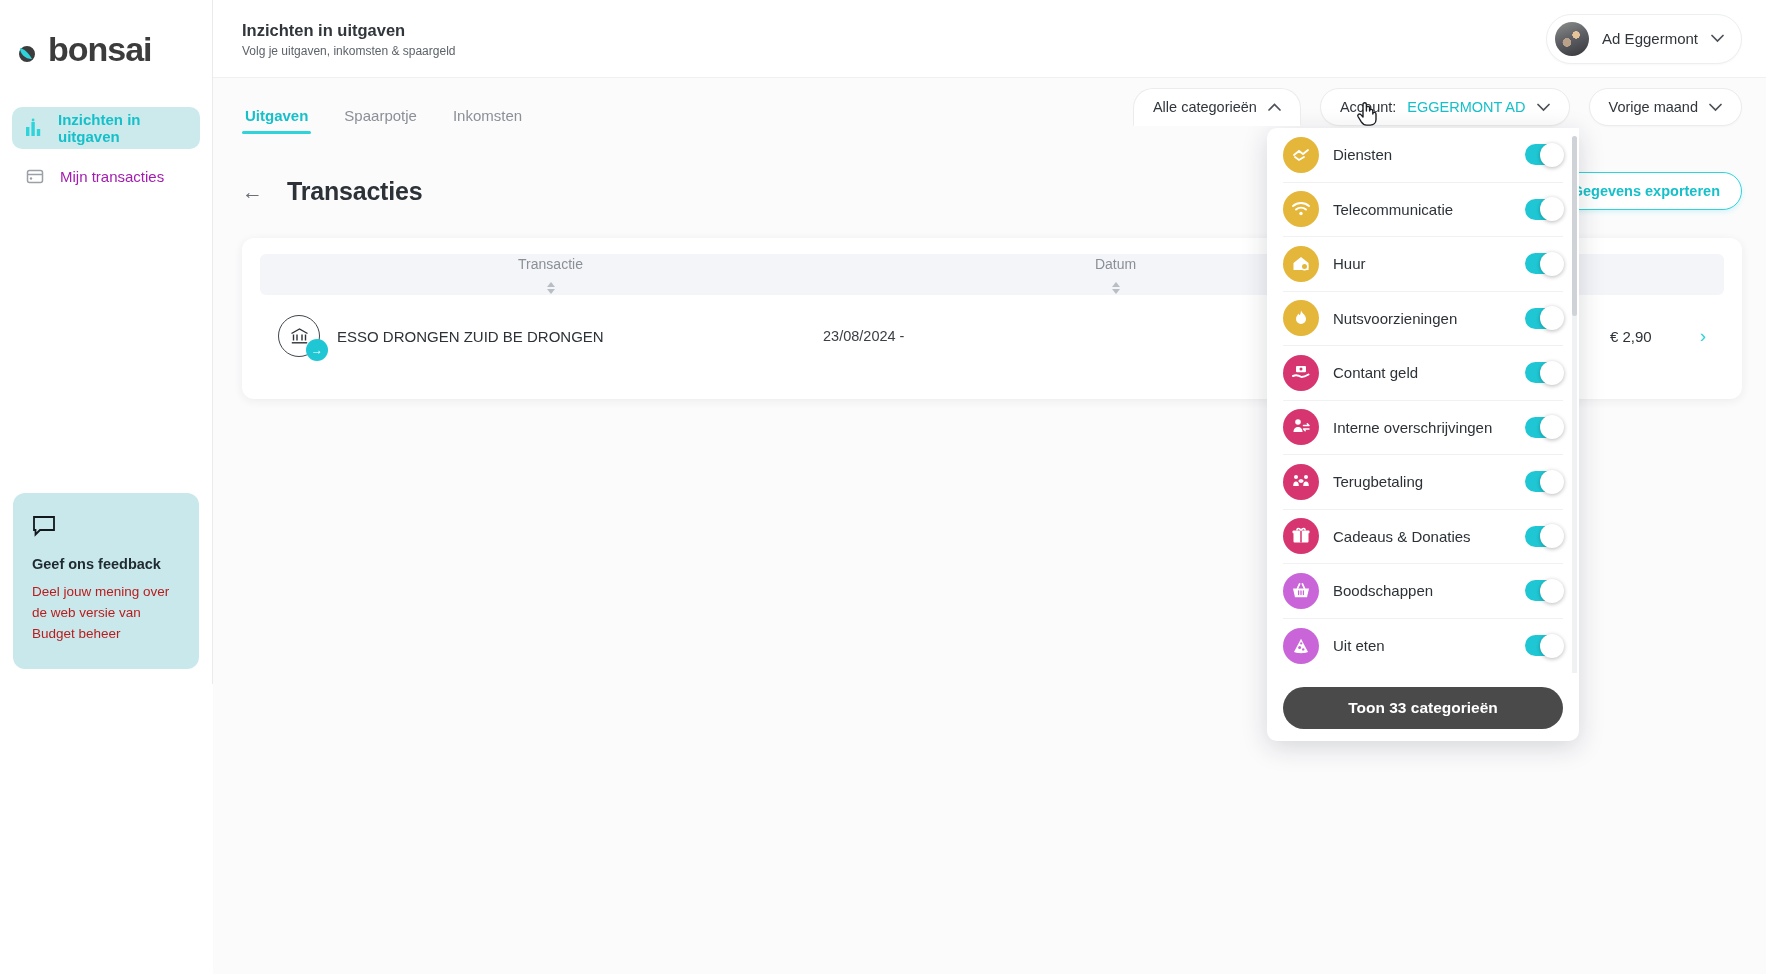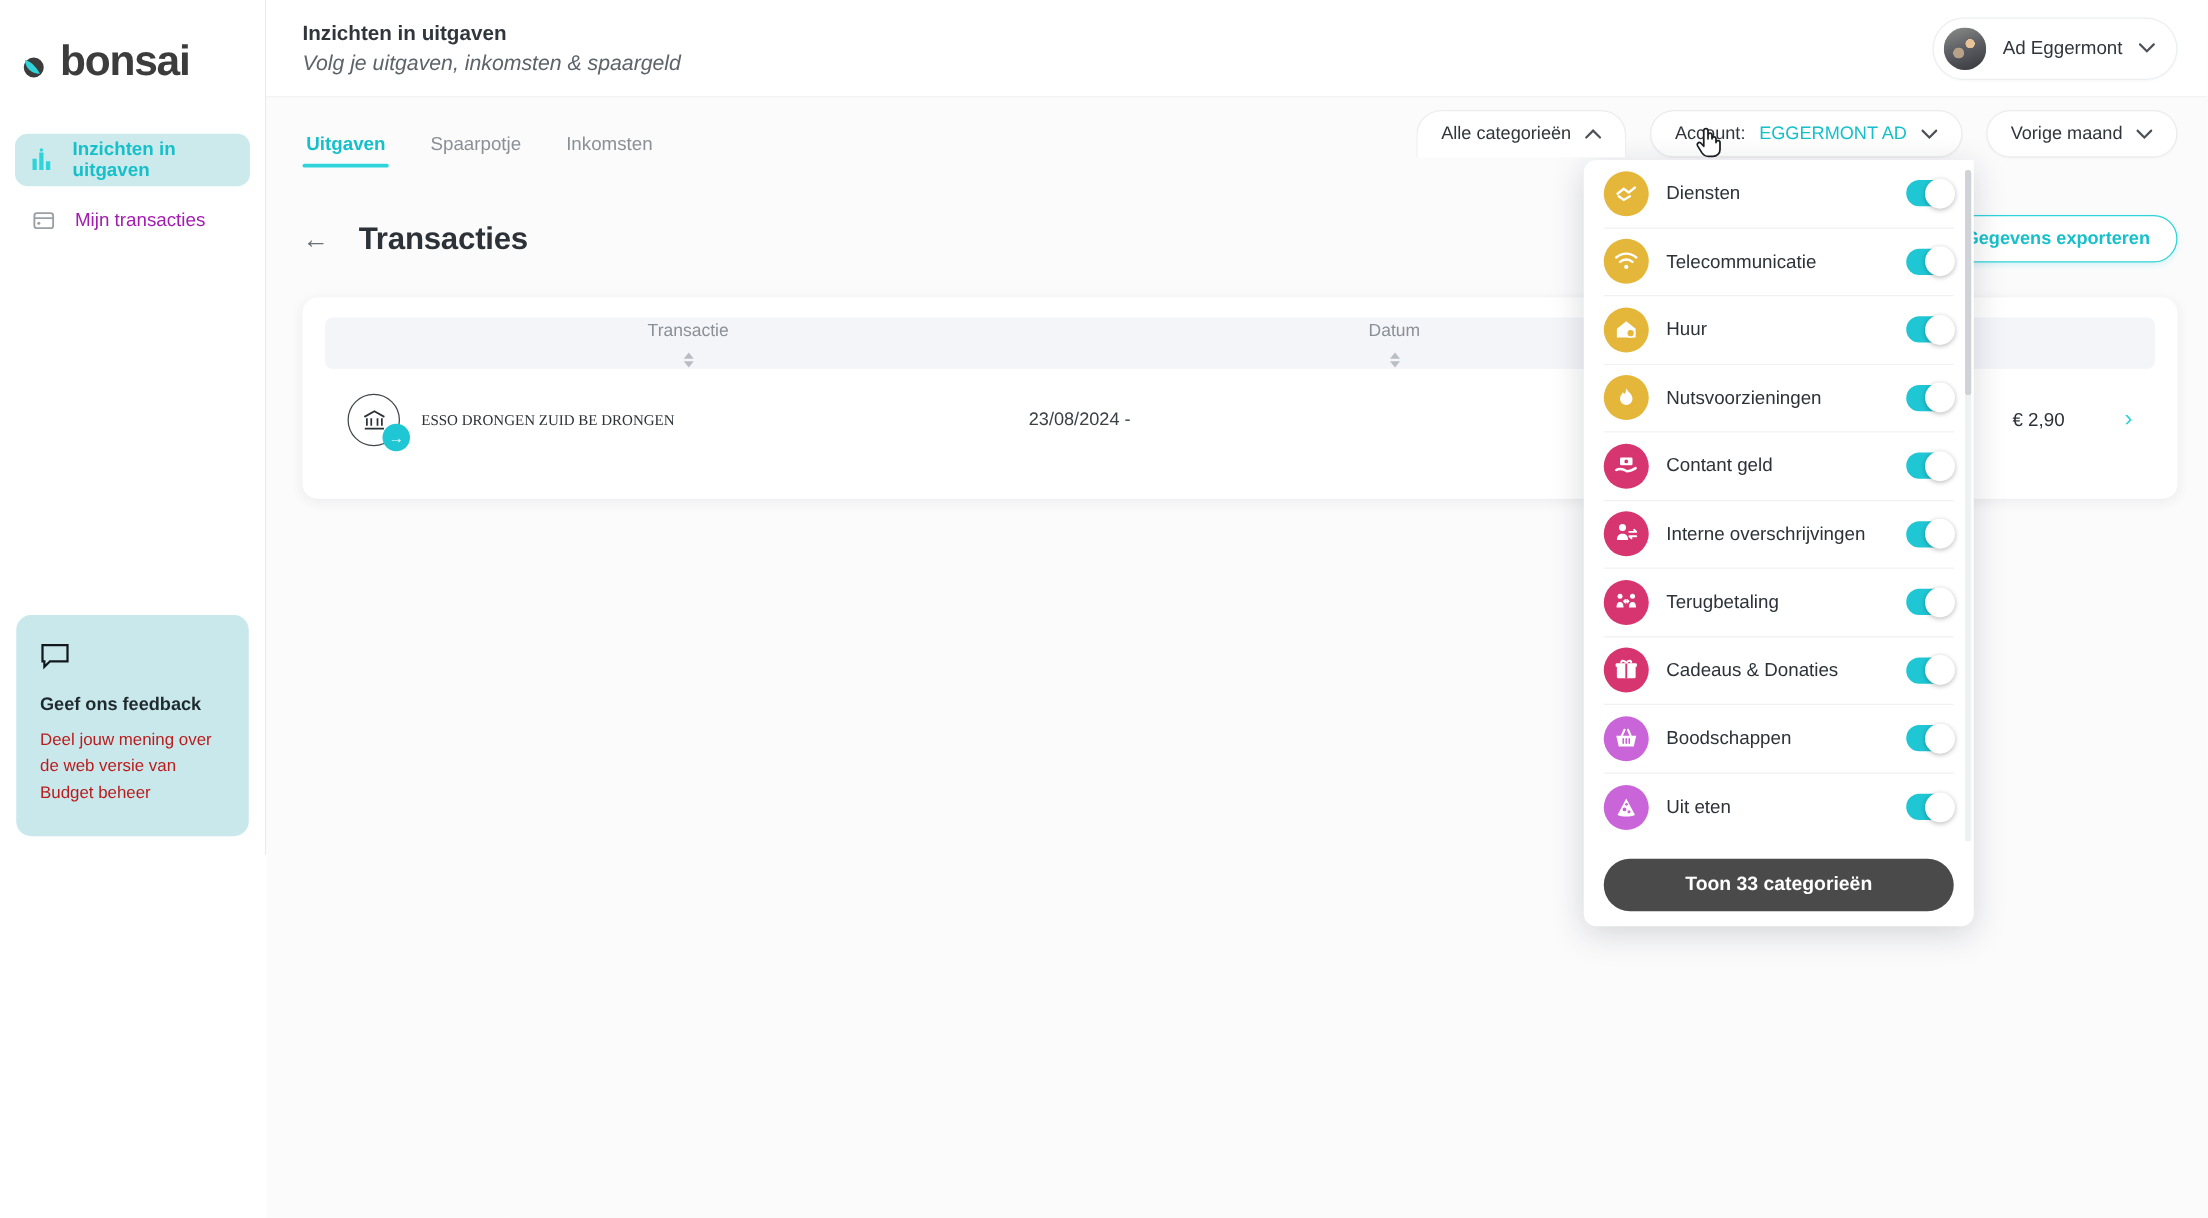--- a/index.html
+++ b/index.html
@@ -50,21 +50,21 @@
   
   .main { flex: 1; position: relative; height: 974px; background: #fbfbfc; }
 
   .topbar {
     height: 78px; background: #ffffff;
     border-bottom: 1px solid #eef0f2;
     display: flex; align-items: center; justify-content: space-between;
     padding: 0 24px 0 29px;
   }
   .topbar-title { font-size: 16.5px; font-weight: 700; color: #30363b; line-height: 1.35; }
-  .topbar-sub { font-size: 17px; color: #5c6369; margin-top: 3px; font-style: italic; }
+  .topbar-sub { font-size: 12px; color: #5c6369; margin-top: 3px; }
 
   .user-chip {
     display: flex; align-items: center; gap: 13px;
     border: 1px solid #eceef0; border-radius: 30px;
     padding: 7px 17px 7px 8px; cursor: pointer; background: #fff;
     box-shadow: 0 1px 2px rgba(0,0,0,.03);
   }
   .avatar {
     width: 34px; height: 34px; border-radius: 50%;
     background:
@@ -162,21 +162,21 @@
     width: 42px; height: 42px; border-radius: 50%;
     border: 1.3px solid #40464c; display: flex; align-items: center; justify-content: center;
     background: #fff;
   }
   .tx-badge {
     position: absolute; right: -8px; bottom: -4px;
     width: 22px; height: 22px; border-radius: 50%;
     background: #1fc7d4; display: flex; align-items: center; justify-content: center;
     color: #fff; font-size: 12px;
   }
-  .tx-name { font-size: 12px; color: #2c3237; font-family: Liberation Serif, serif; }
+  .tx-name { font-size: 15px; color: #2c3237; }
   .row-chevron { color: #2fd3da; font-size: 19px; }
 
   
   .dropdown {
     position: absolute; left: 1054px; top: 128px;
     width: 312px; background: #fff;
     border-radius: 10px; border-top-right-radius: 0;
     box-shadow: 0 6px 26px rgba(25,30,40,.17);
     z-index: 40; padding: 0 0 10px 0;
   }

